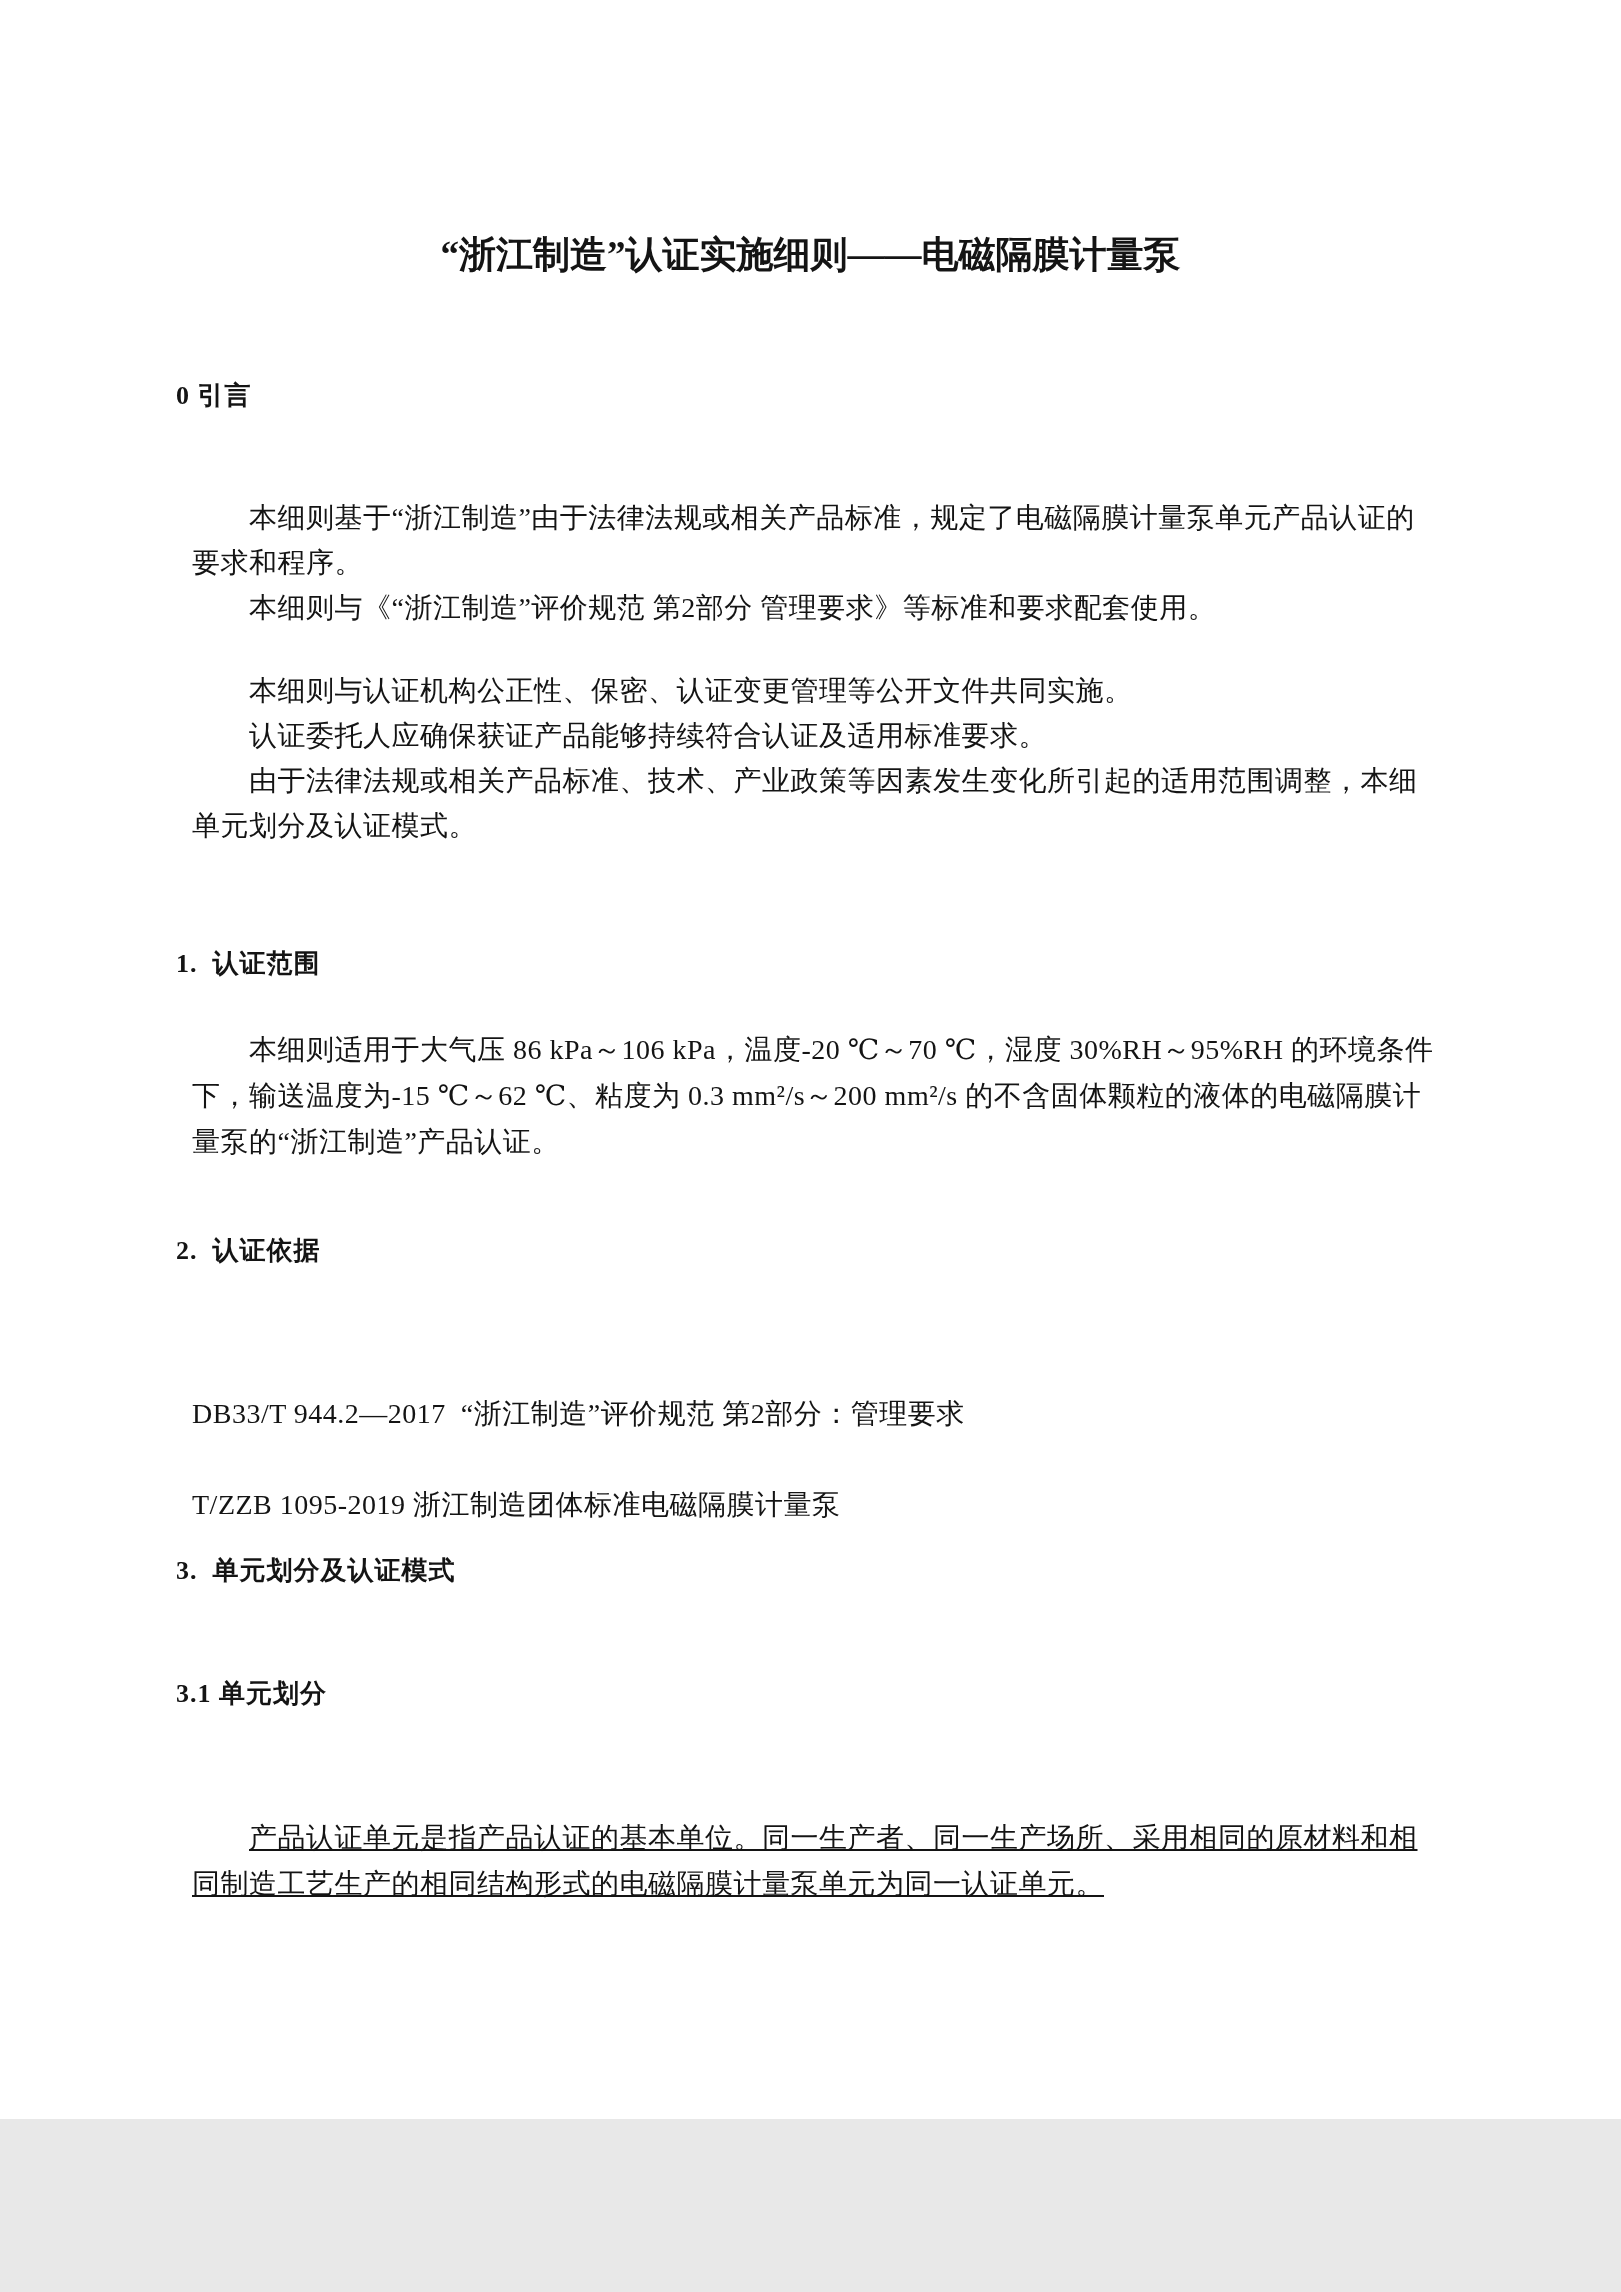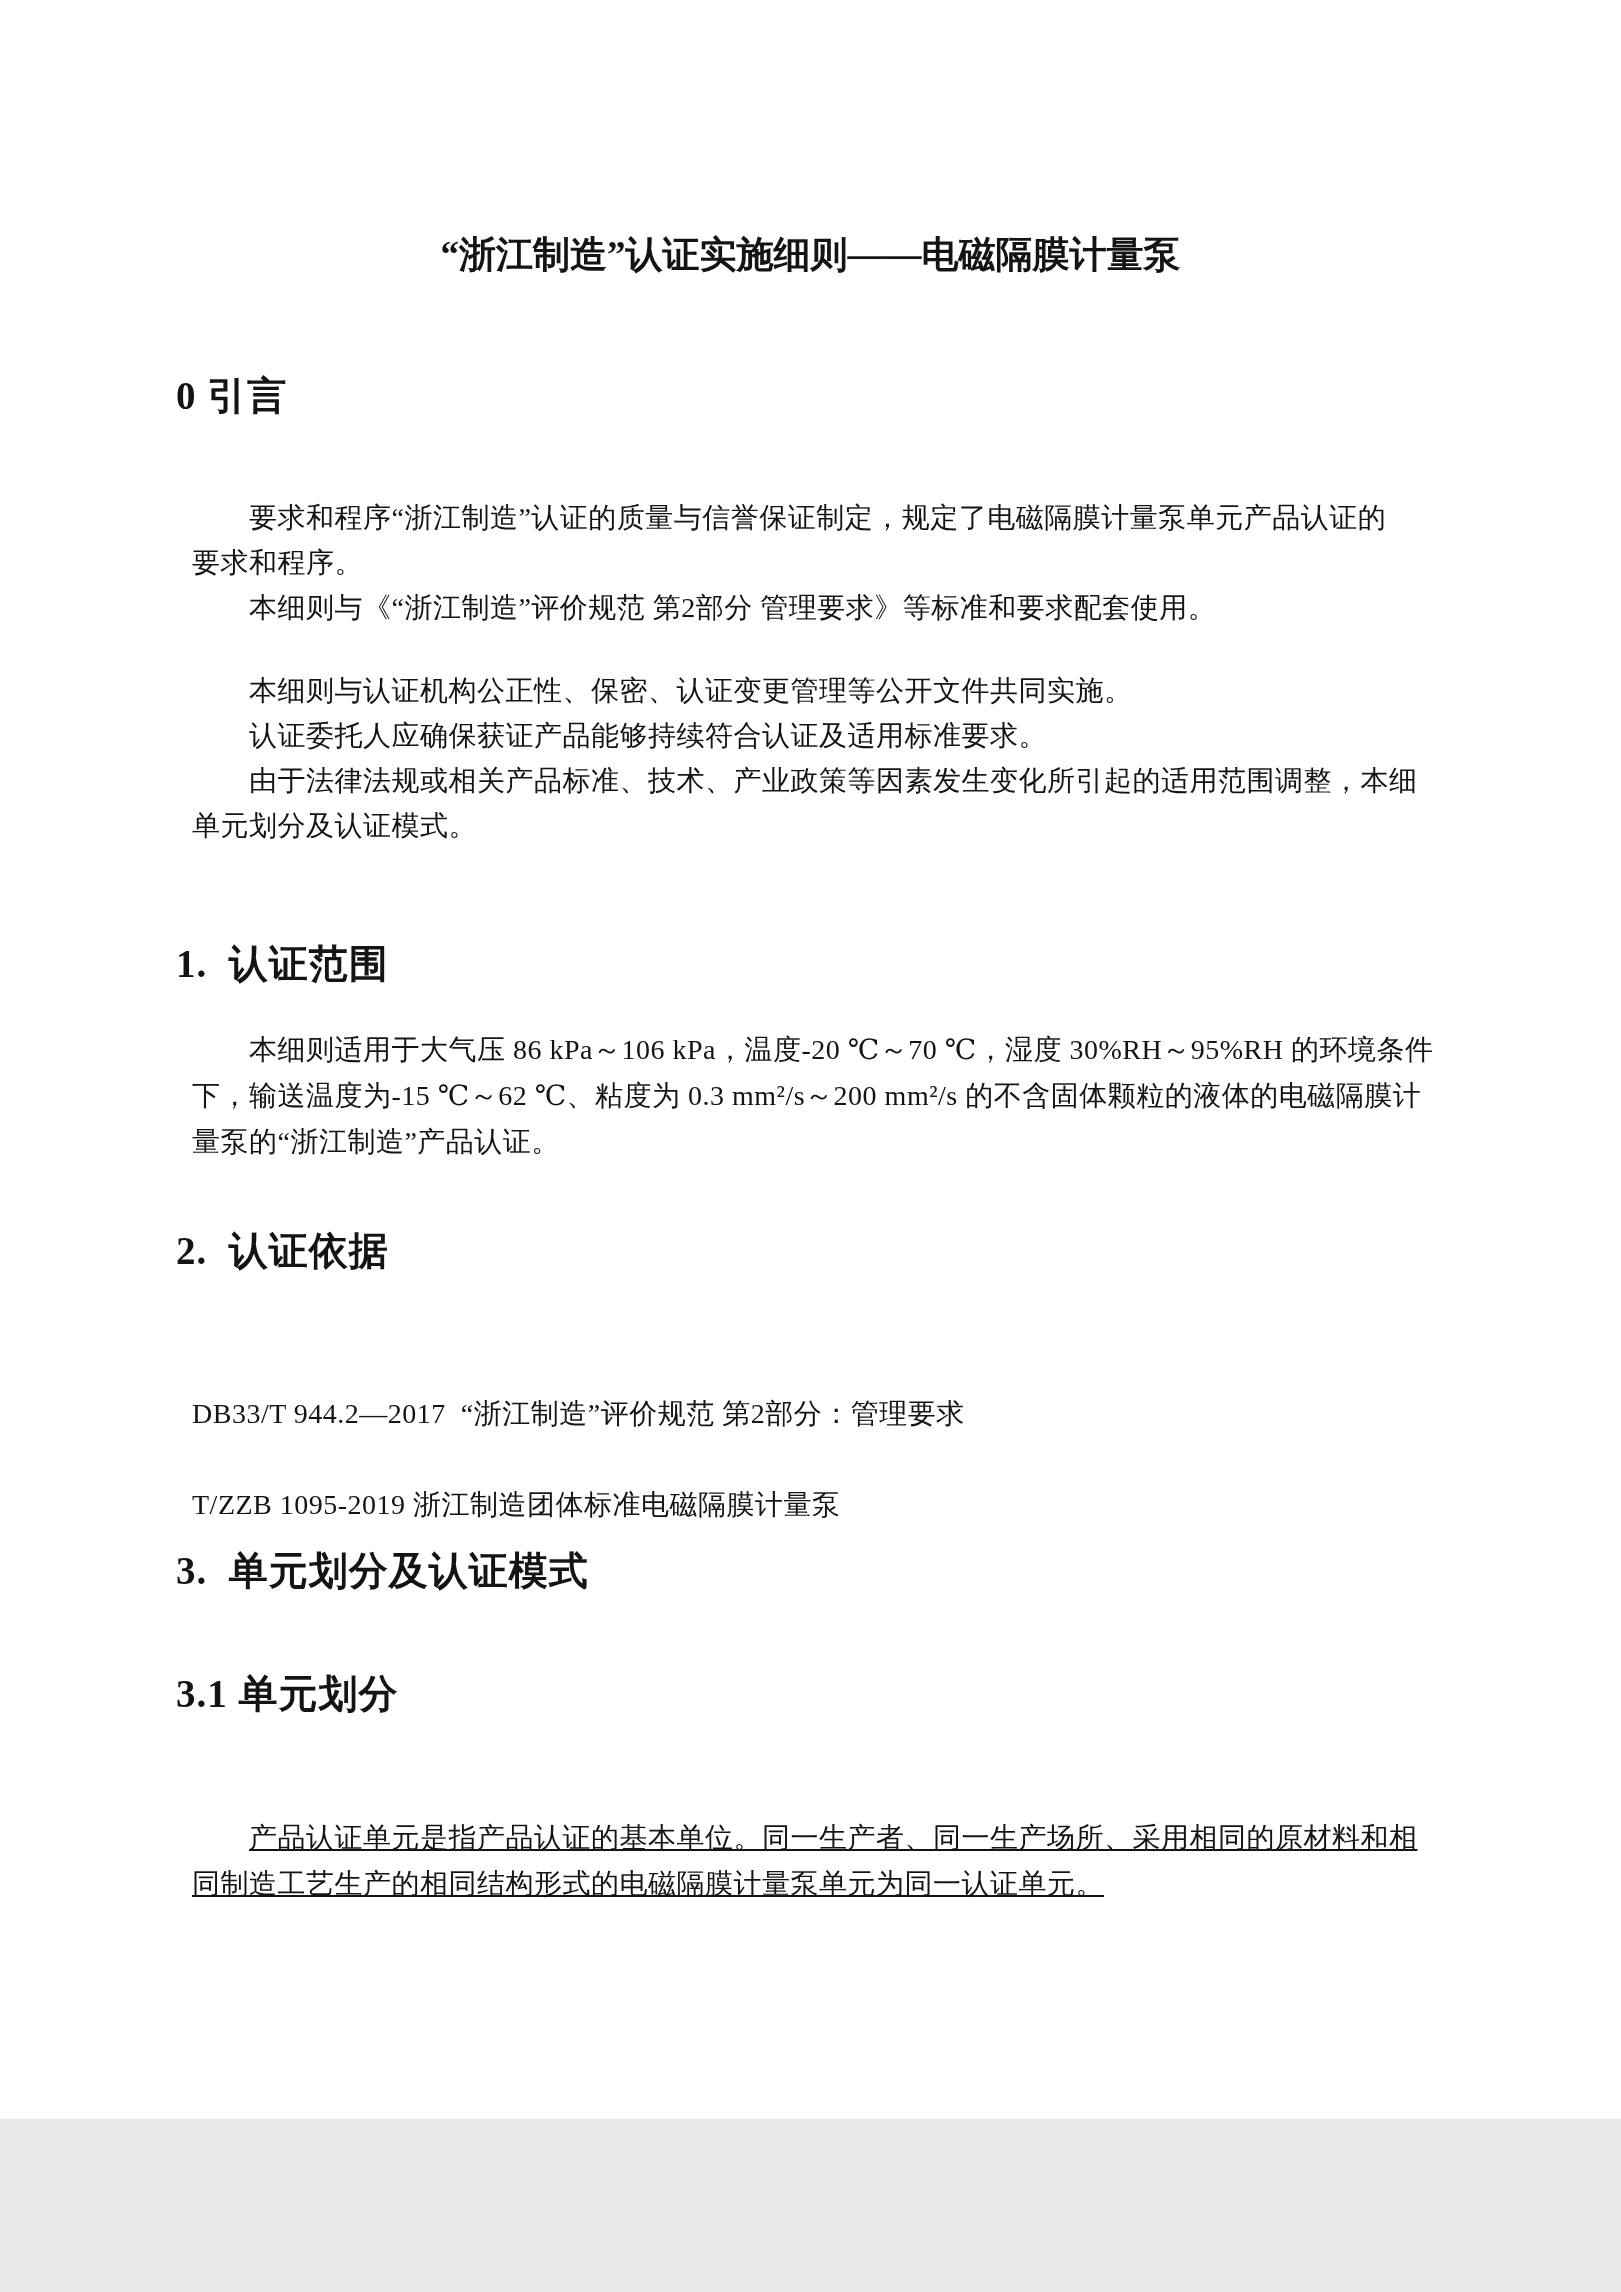--- a/index.html
+++ b/index.html
@@ -20,21 +20,21 @@
     width: 1621px;
     text-align: center;
     font-size: 37px;
     font-weight: bold;
     line-height: 47px;
     white-space: pre;
   }
   .heading {
     position: absolute;
     left: 176px;
-    font-size: 39px;
+    font-size: 26px;
     font-weight: bold;
     line-height: 47px;
     white-space: pre;
     letter-spacing: 1px;
   }
   .body-block {
     position: absolute;
     left: 192px;
     width: 1284px;
   }
@@ -60,21 +60,21 @@
 </head>
 <body>
 
 <div class="page">
 
   <div class="doc-title">“浙江制造”认证实施细则——电磁隔膜计量泵</div>
 
   <div class="heading" style="top: 372px;">0 引言</div>
 
   <div class="body-block" style="top: 495px;">
-    <div class="line indent">要求和程序“浙江制造”认证的质量与信誉保证制定，规定了电磁隔膜计量泵单元产品认证的</div>
+    <div class="line indent">本细则基于“浙江制造”由于法律法规或相关产品标准，规定了电磁隔膜计量泵单元产品认证的</div>
     <div class="line">要求和程序。</div>
     <div class="line indent">本细则与《“浙江制造”评价规范 第2部分 管理要求》等标准和要求配套使用。</div>
   </div>
 
   <div class="body-block" style="top: 668px;">
     <div class="line indent">本细则与认证机构公正性、保密、认证变更管理等公开文件共同实施。</div>
     <div class="line indent">认证委托人应确保获证产品能够持续符合认证及适用标准要求。</div>
     <div class="line indent">由于法律法规或相关产品标准、技术、产业政策等因素发生变化所引起的适用范围调整，本细</div>
     <div class="line">单元划分及认证模式。</div>
   </div>

